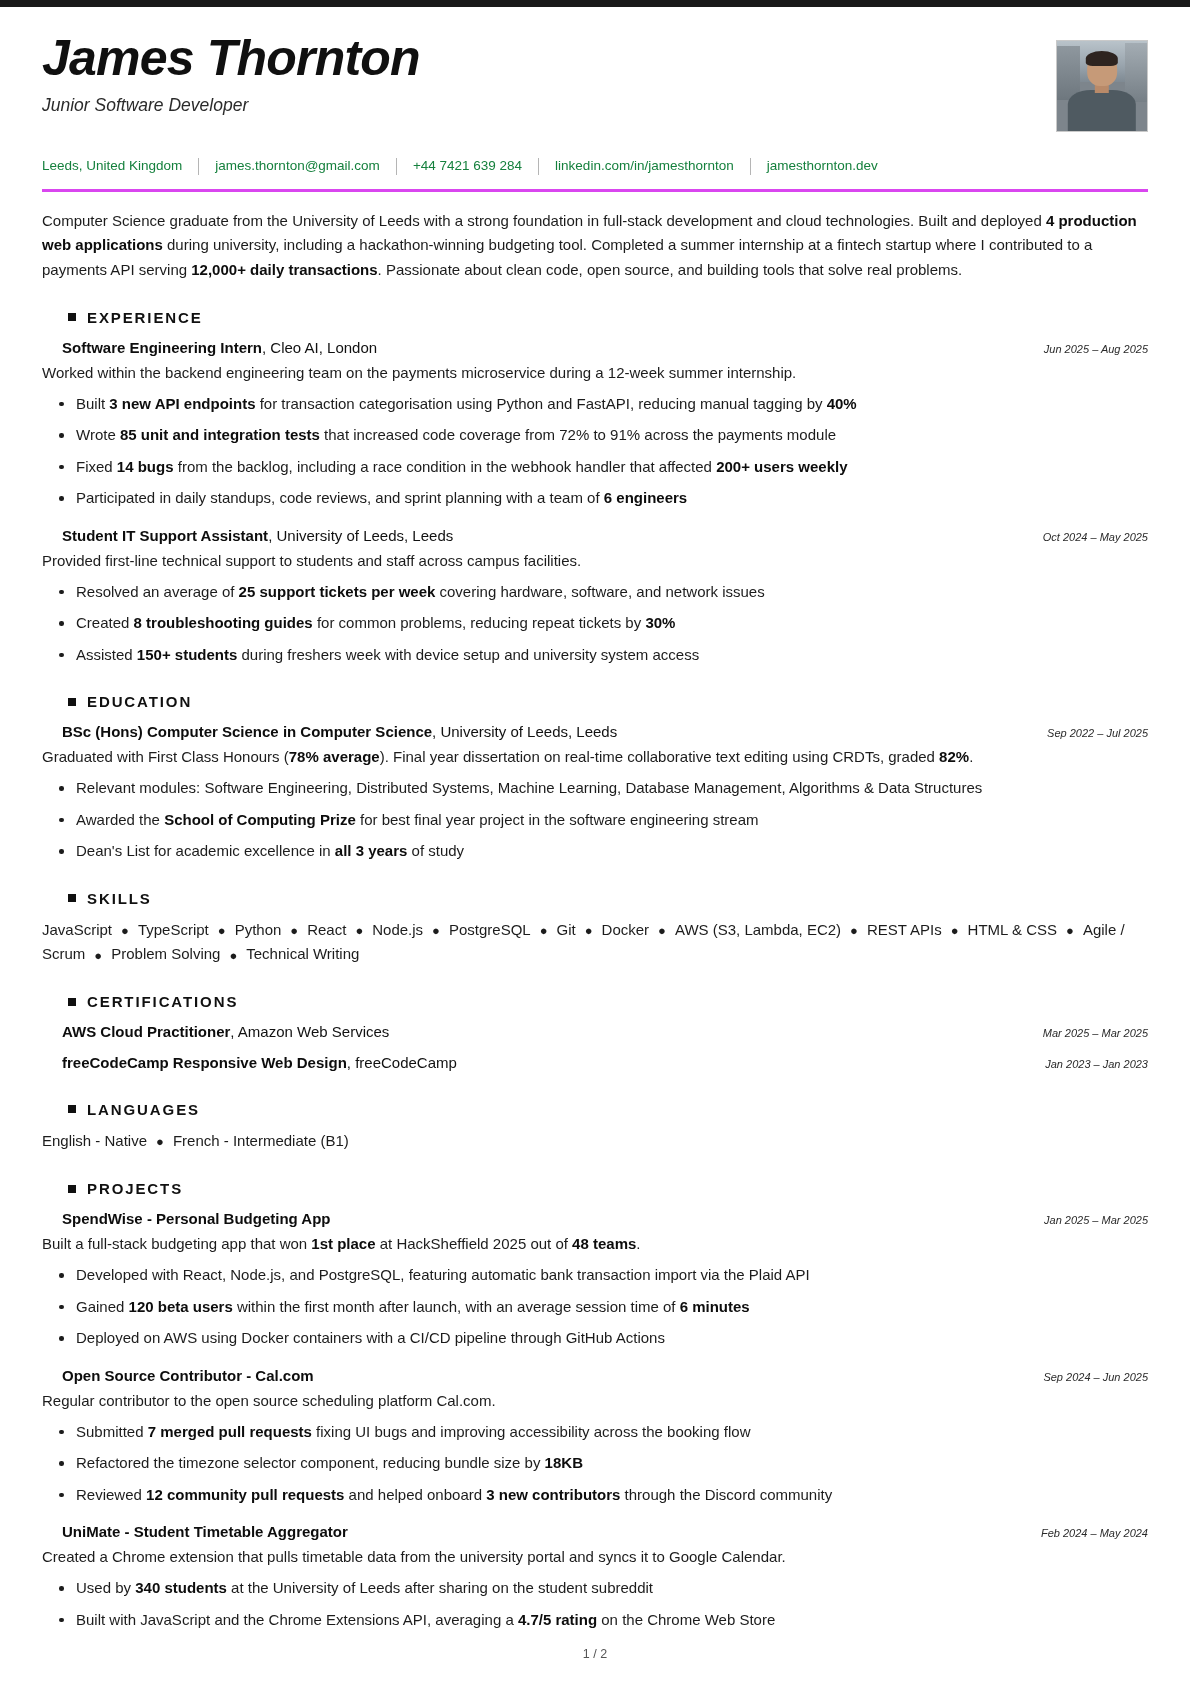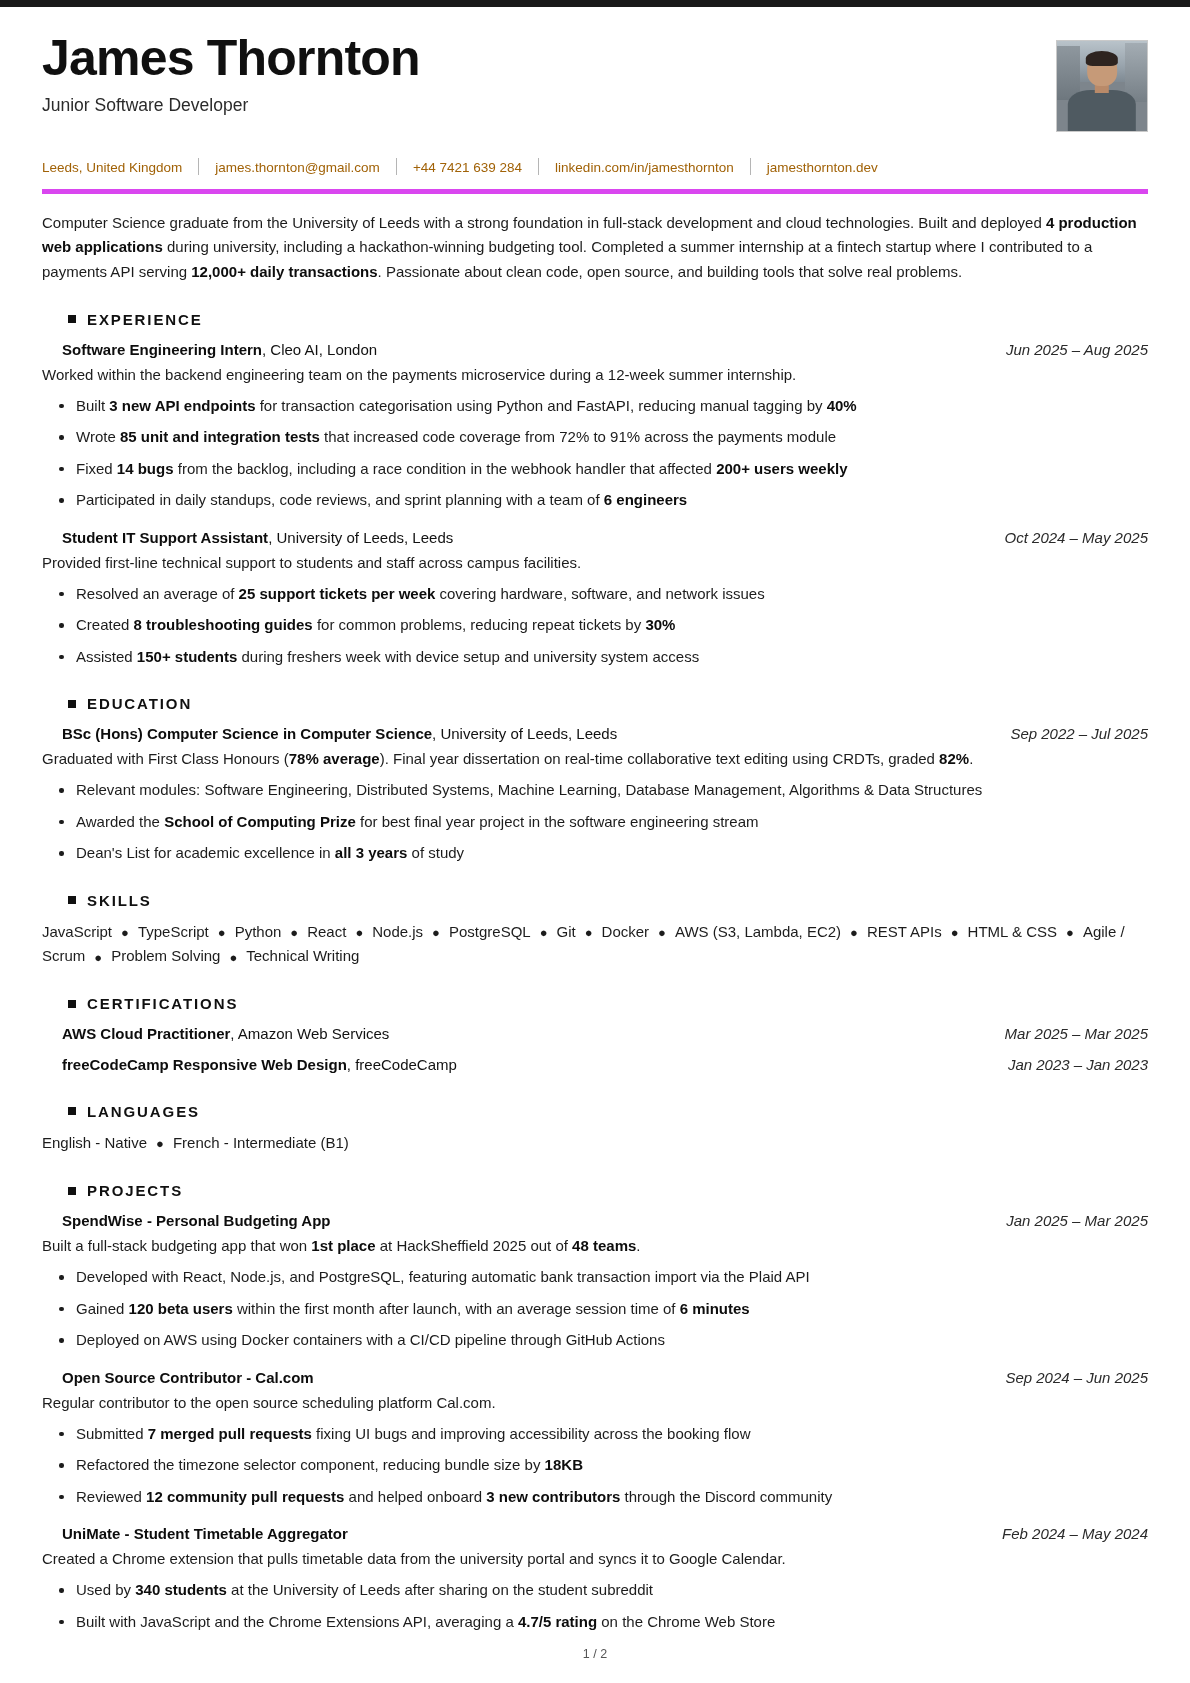--- a/index.html
+++ b/index.html
@@ -29,21 +29,21 @@
     background: #1a1a1a;
   }
 
   
   .header {
     display: flex;
     align-items: flex-start;
     justify-content: space-between;
     padding-top: 30px;
   }
-  .header-left { flex: 1 1 auto; min-width: 0; }
+  .header-left { flex: 1 1 auto; min-width: 0; font-style: italic; }
   .name {
     font-size: 50px;
     font-weight: bold;
     letter-spacing: -0.8px;
     line-height: 1.12;
     margin: 0;
     color: #101010;
   }
   .headline {
     font-size: 17.5px;
@@ -100,26 +100,26 @@
     position: absolute; left: 50%; bottom: 42%;
     width: 16%; height: 12%;
     transform: translateX(-50%);
     background: #b98a69;
   }
 
   
   .contact {
     display: flex;
     flex-wrap: wrap;
-    align-items: flex-end;
+    align-items: flex-start;
     font-size: 13.5px;
-    color: #a16207;
+    color: #15803d;
     margin-top: 26px;
     padding-bottom: 14px;
-    border-bottom: 5px solid #d946ef;
+    border-bottom: 3px solid #d946ef;
   }
   .contact .item { white-space: nowrap; }
   .contact .sep {
     display: inline-block;
     width: 1px;
     height: 17px;
     background: #b5b5b5;
     margin: 0 16px;
   }
 
@@ -160,21 +160,21 @@
     justify-content: space-between;
     gap: 18px;
   }
   .entry-title {
     font-size: 15px;
     color: #111111;
     line-height: 1.45;
   }
   .entry-title b { font-weight: bold; margin-left: 20px; }
   .entry-date {
-    font-size: 15px;
+    font-size: 11px;
     font-style: italic;
     color: #2a2a2a;
     white-space: nowrap;
     flex: 0 0 auto;
   }
   .entry-sub {
     font-size: 15px;
     line-height: 1.55;
     color: #1c1c1c;
     margin-top: 2px;

